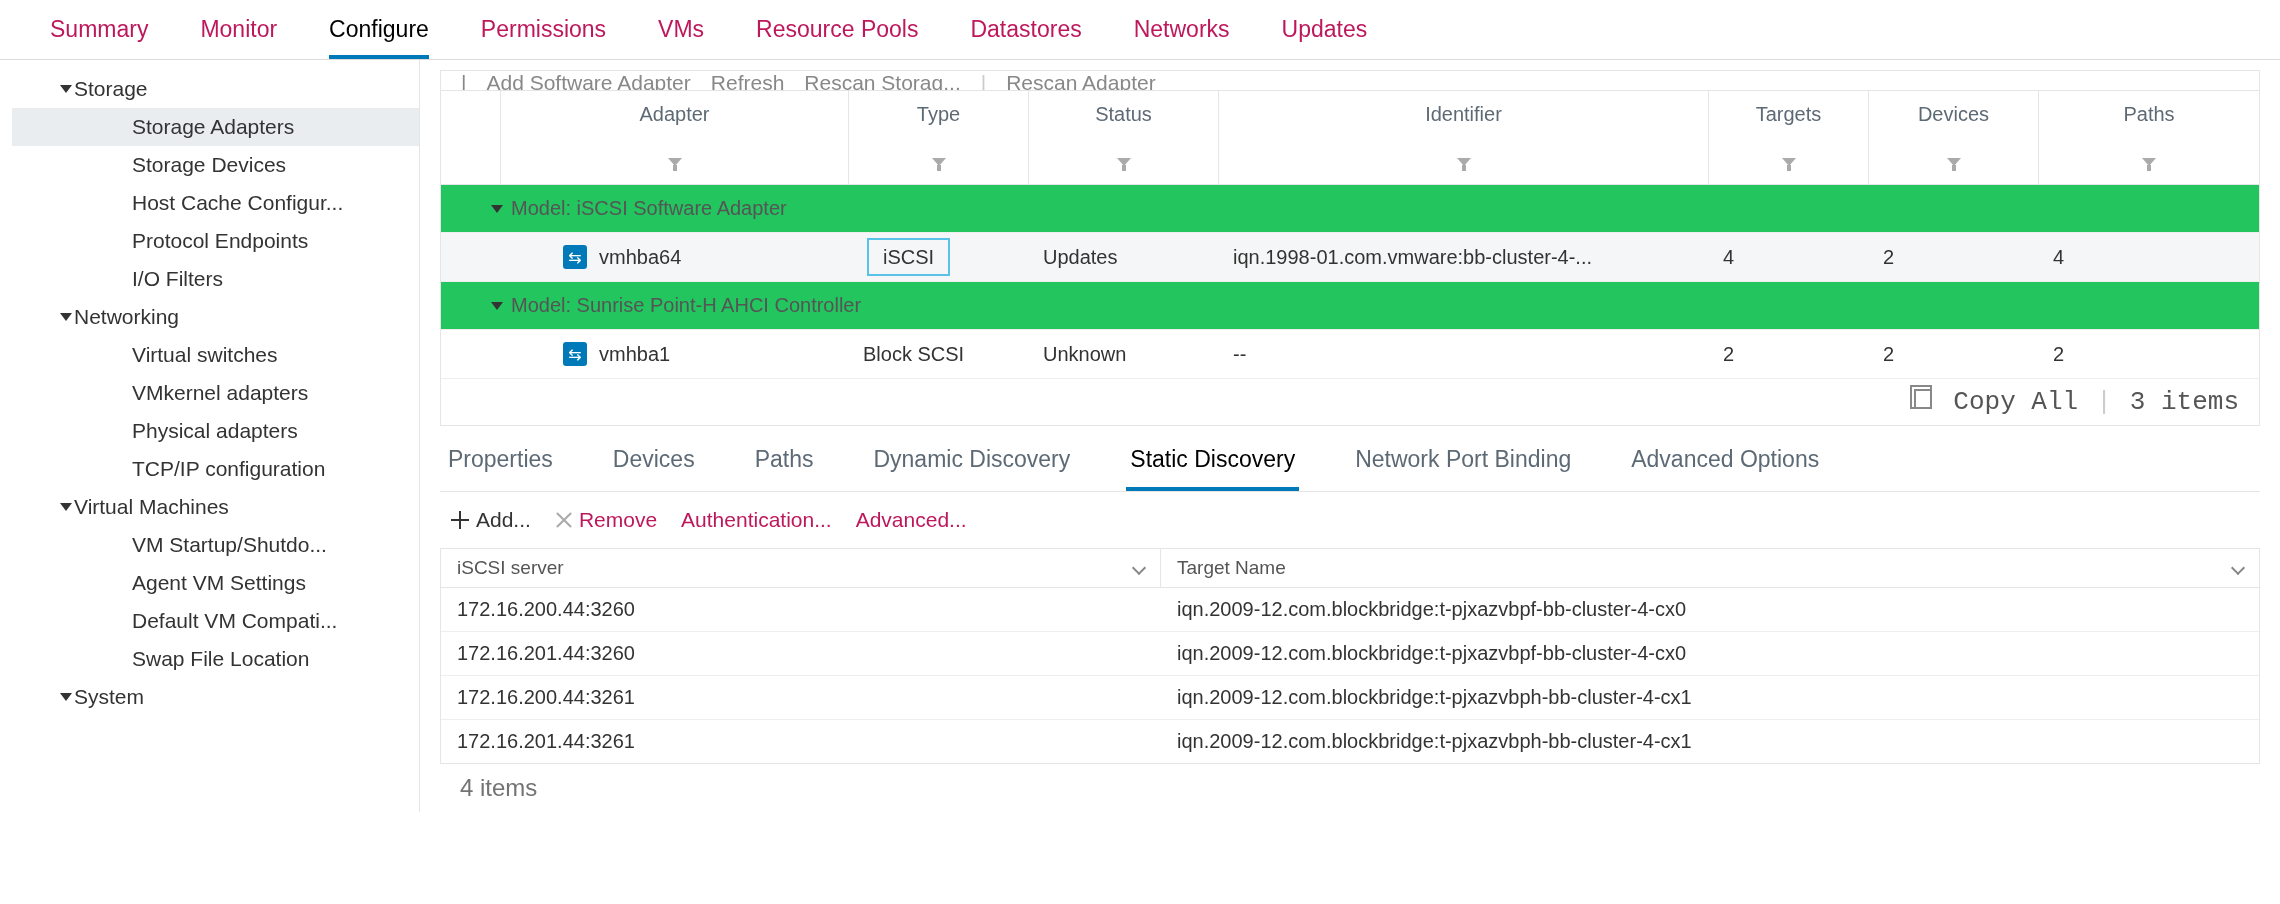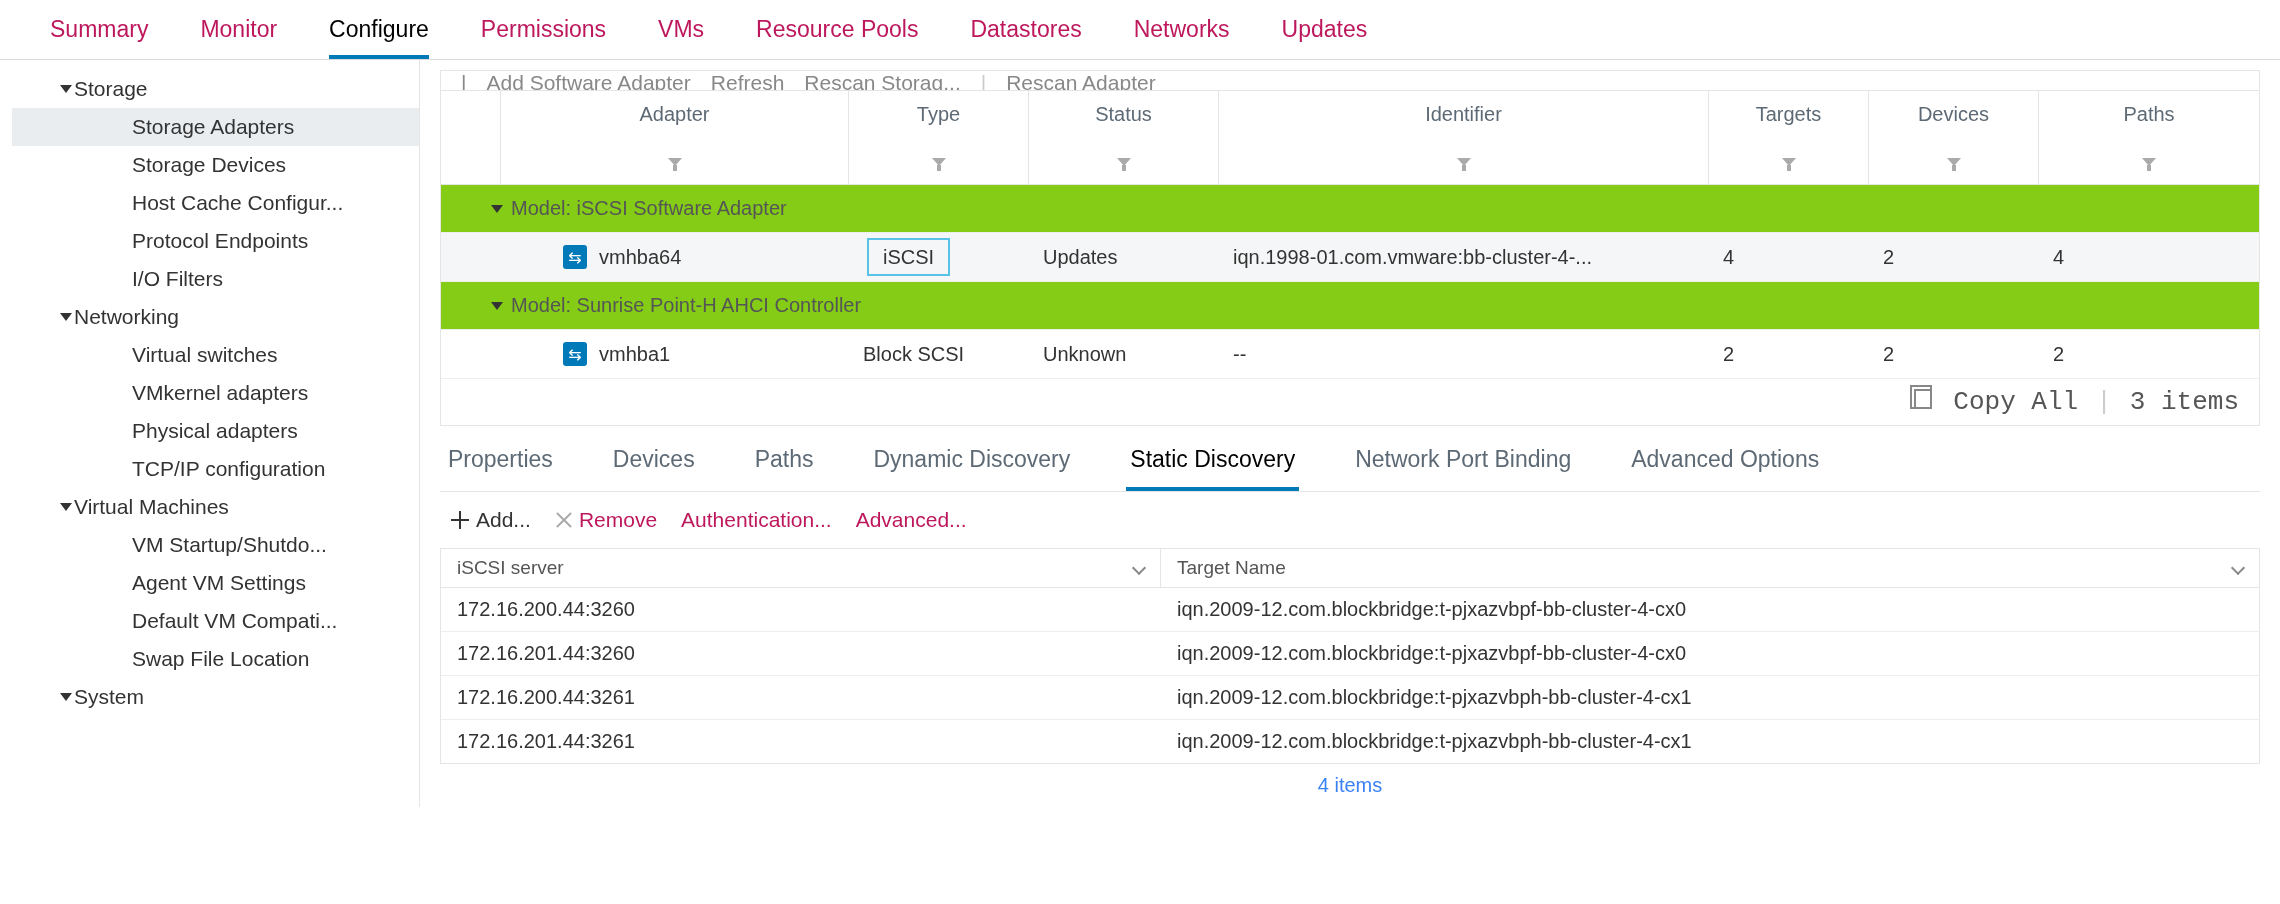--- a/index.html
+++ b/index.html
@@ -148,21 +148,21 @@
     background: #aaa;
   }
 
   .adapter-group-row {
     display: flex;
     align-items: center;
     padding: 12px 14px 12px 50px;
     border-bottom: 1px solid #eee;
     color: #555;
     font-size: 20px;
-    background: #84cc16;
+    background: #22c55e;
   }
   .adapter-row {
     display: flex;
     align-items: center;
     border-bottom: 1px solid #eee;
     font-size: 20px;
   }
   .adapter-row.sel { background: #f5f6f7; }
   .ar-cell { padding: 12px 14px; }
   .ar-checkbox { width: 60px; }
@@ -279,24 +279,24 @@
   .dt-row {
     display: flex;
     border-bottom: 1px solid #eee;
     font-size: 20px;
   }
   .dt-row:last-child { border-bottom: none; }
   .dt-cell { padding: 10px 16px; }
   .dt-server { width: 720px; }
   .dt-target { flex: 1; }
   .dt-footer {
-    text-align: center;
+    text-align: left;
     padding: 10px 20px;
-    color: #3b82f6;
-    font-size: 20px;
+    color: #737373;
+    font-size: 24px;
   }
 </style>
 </head>
 <body>
 
 <div class="top-tabs">
   <div class="top-tab">Summary</div>
   <div class="top-tab">Monitor</div>
   <div class="top-tab active">Configure</div>
   <div class="top-tab">Permissions</div>

